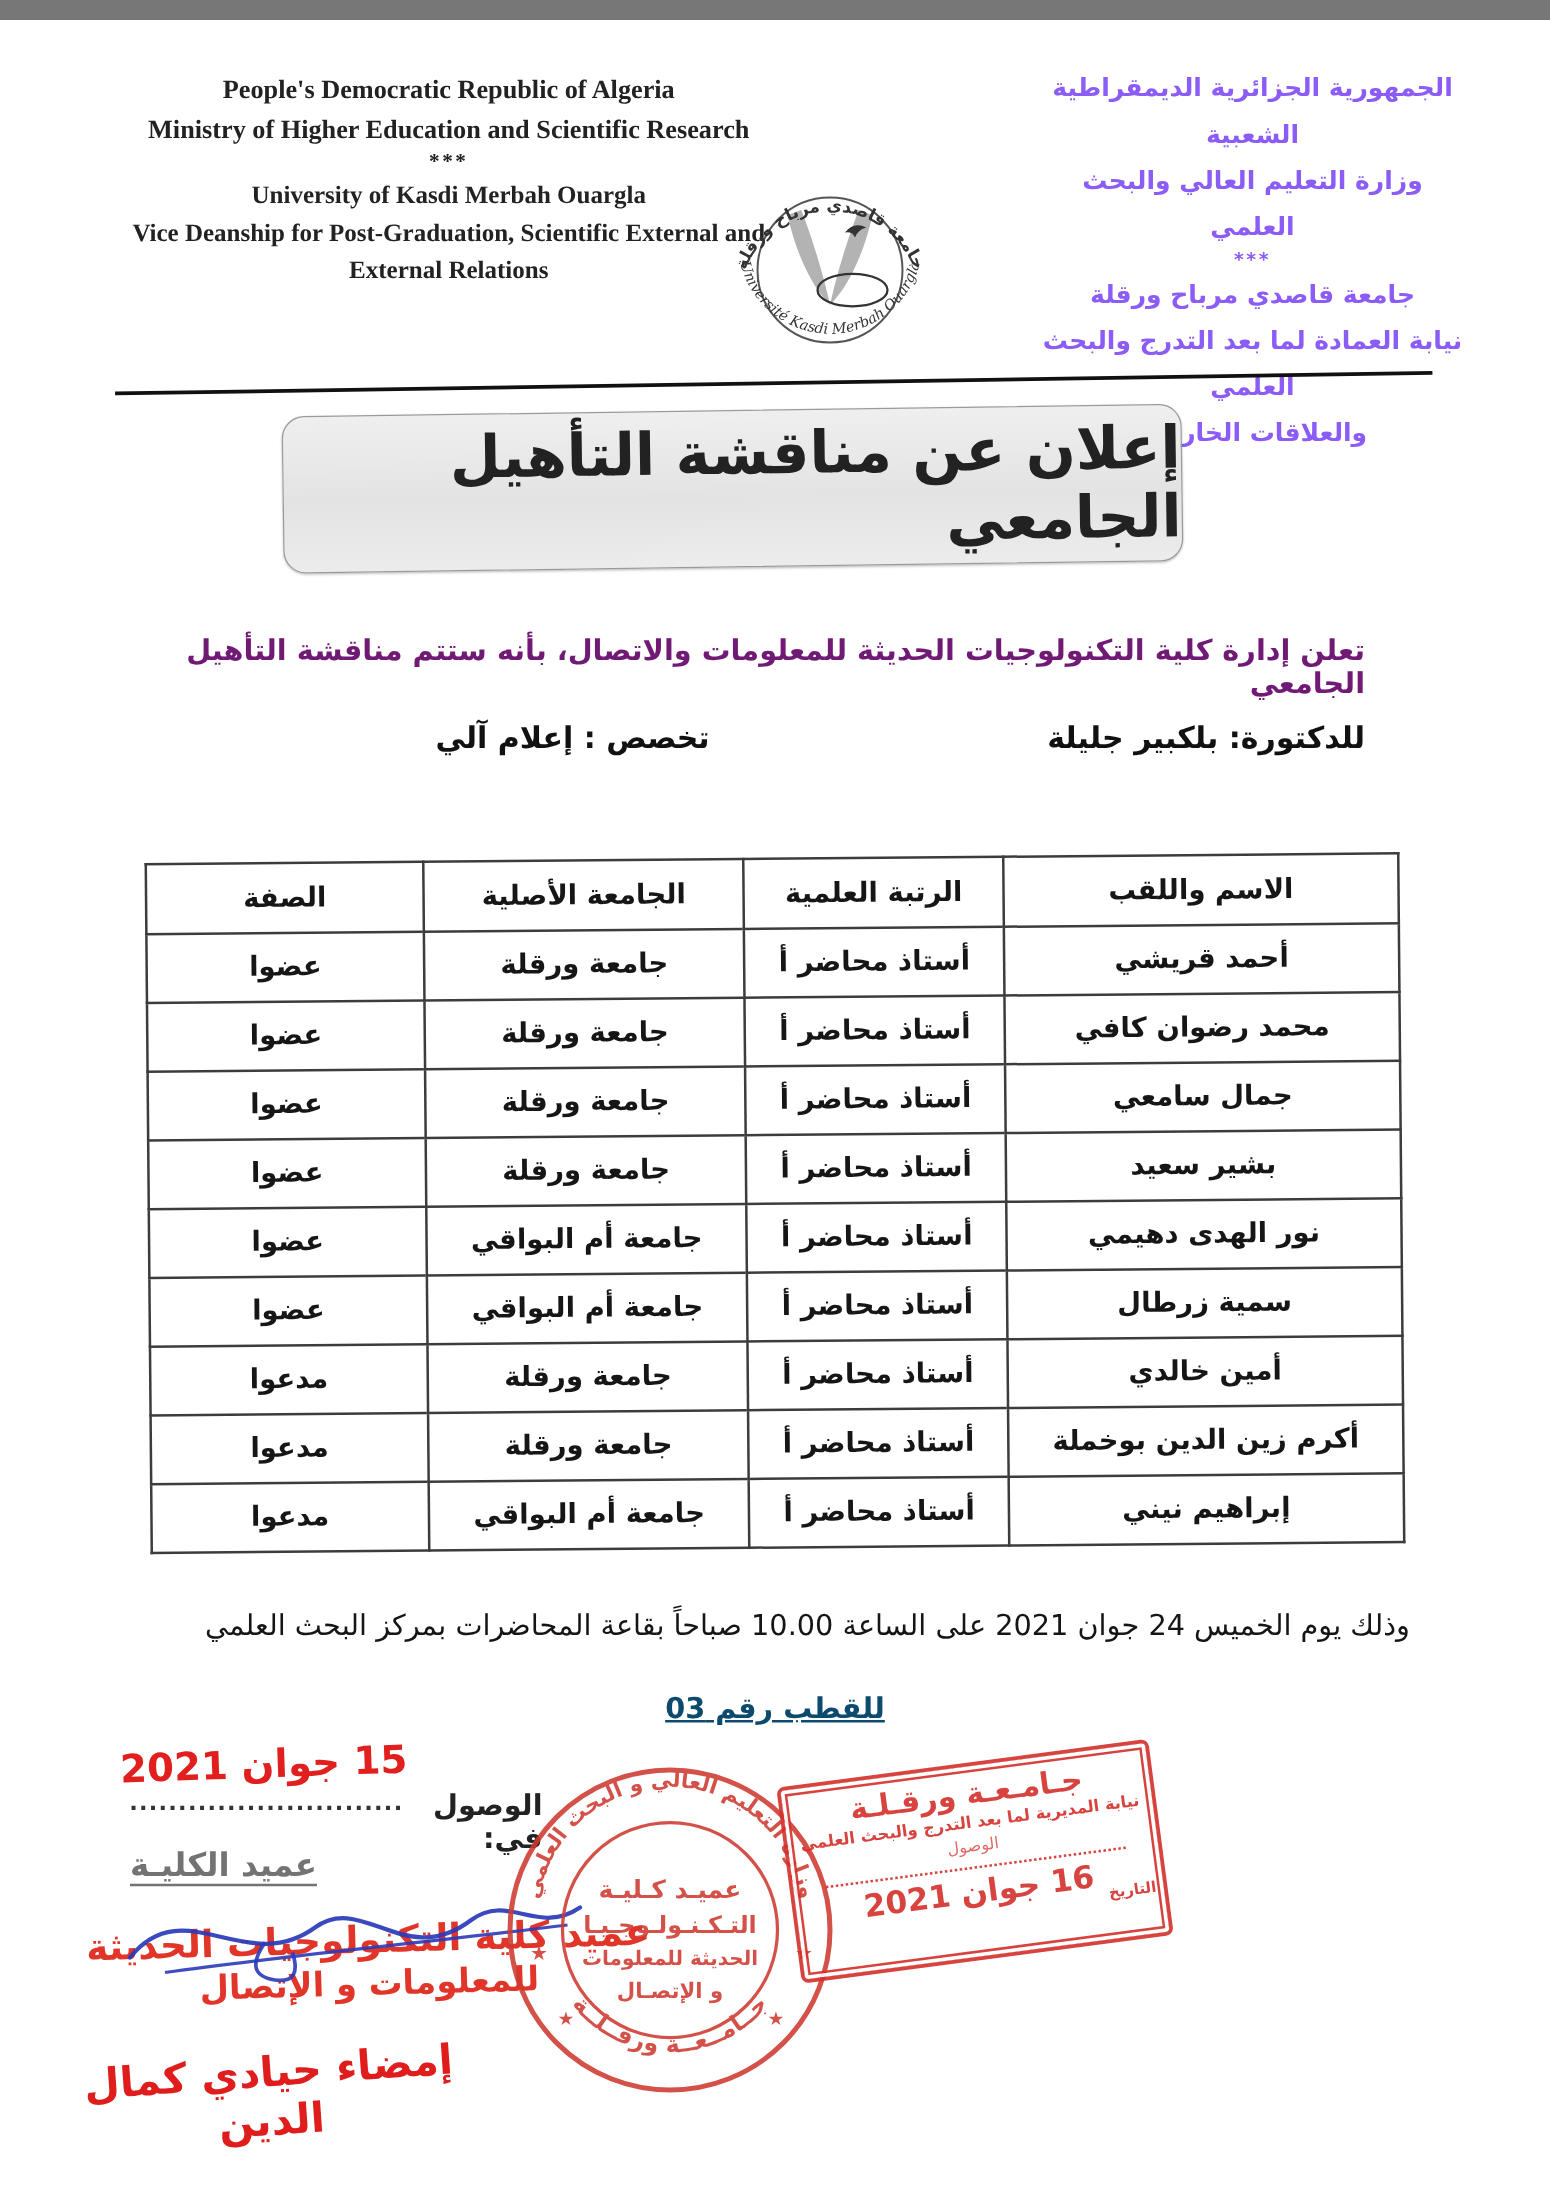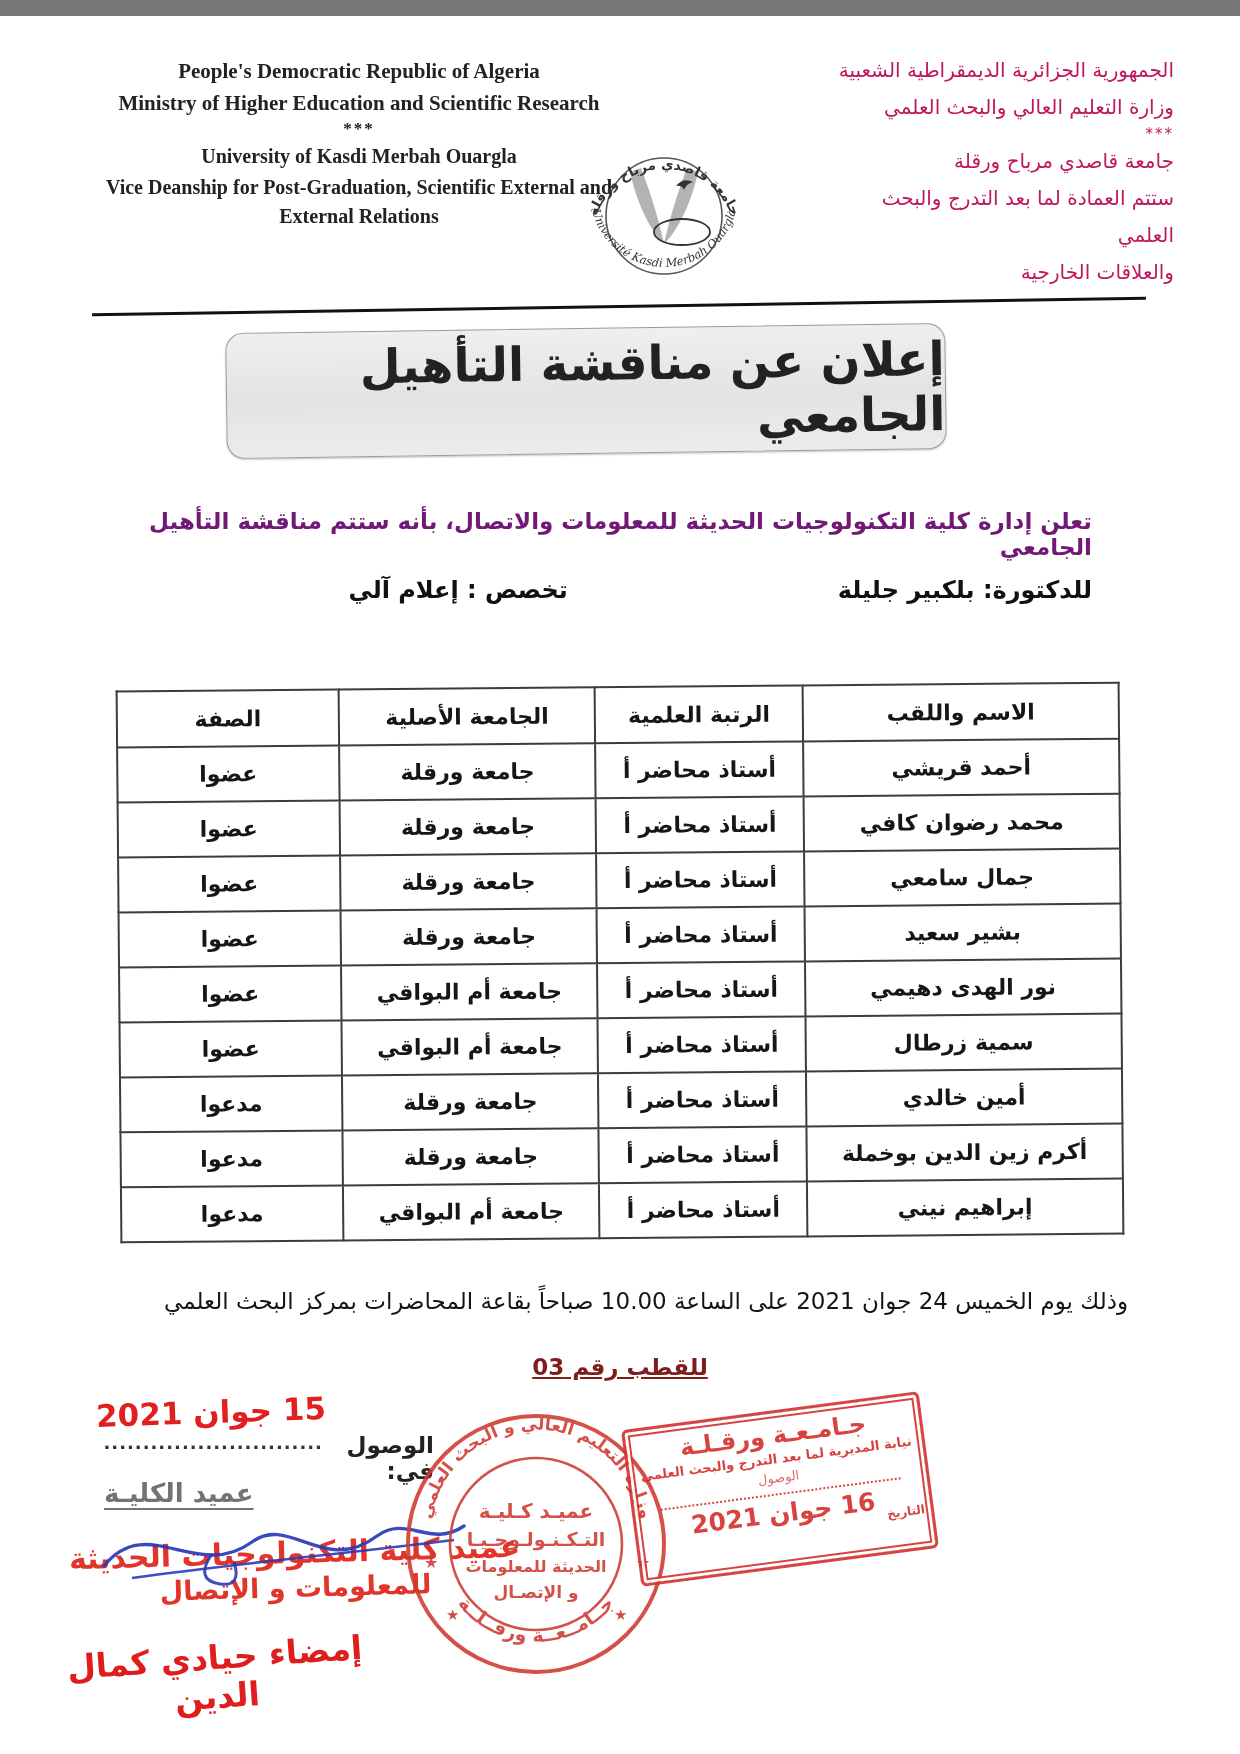--- a/index.html
+++ b/index.html
@@ -8,22 +8,22 @@
     overflow:hidden;font-family:"DejaVu Sans",sans-serif;color:#1a1a1a;
   }
   
   .hdr-en{position:absolute;top:40px;left:78px;width:562px;text-align:center;
     font-family:"Liberation Serif","DejaVu Serif",serif;font-weight:bold;color:#222;}
   .hdr-en .l1{font-size:21px;line-height:1.5;}
   .hdr-en .l2{font-size:21px;line-height:1.5;}
   .hdr-en .st{font-size:17px;letter-spacing:2px;line-height:1.2;}
   .hdr-en .l3{font-size:20px;line-height:1.7;}
   .hdr-en .l4{font-size:20px;line-height:1.45;}
-  .hdr-ar{position:absolute;top:36px;right:66px;width:344px;text-align:right;direction:rtl;
-    font-weight:normal;color:#be185d;}
+  .hdr-ar{position:absolute;top:36px;right:66px;width:344px;text-align:center;direction:rtl;
+    font-weight:bold;color:#8b5cf6;}
   .hdr-ar div{font-size:20px;line-height:1.85;}
   .hdr-ar .st{font-size:15px;line-height:1.1;letter-spacing:2px;}
   .logo{position:absolute;top:112px;left:578px;width:172px;height:172px;}
   .rule{position:absolute;top:289px;left:92px;width:1054px;height:3px;background:#111;
     transform:rotate(-0.9deg);}
   
   .banner{position:absolute;top:312px;left:226px;width:718px;height:124px;
     border:1px solid #9a9a9a;border-radius:18px;
     background:linear-gradient(180deg,#efefef 0%,#e3e3e3 55%,#ececec 100%);
     box-shadow:0 1px 2px rgba(0,0,0,.25);
@@ -47,21 +47,21 @@
   .jury-table th{height:54px;}
   .jury-table td{height:53px;font-weight:bold;}
   .col-name{width:318px;}
   .col-rank{width:202px;}
   .col-univ{width:254px;}
   .col-role{width:218px;}
   
   .when-line{position:absolute;top:1272px;left:106px;width:1022px;text-align:right;
     font-size:23px;font-weight:normal;color:#151515;}
   .pole-line{position:absolute;top:1338px;left:0;width:100%;text-align:center;
-    font-size:23px;font-weight:bold;text-decoration:underline;color:#7f1d1d;}
+    font-size:23px;font-weight:bold;text-decoration:underline;color:#0c4a6e;}
   
   .hw-date{position:absolute;top:1378px;left:86px;width:250px;text-align:center;direction:rtl;
     color:#e11f1f;font-size:31px;font-weight:bold;letter-spacing:3px;transform:rotate(-2deg);}
   .place-line{position:absolute;top:1416px;left:104px;width:330px;direction:rtl;display:flex;
     font-size:23px;font-weight:bold;color:#222;}
   .place-line .dots{letter-spacing:1px;font-size:18px;overflow:hidden;white-space:nowrap;color:#333;}
   .dean-title{position:absolute;top:1462px;left:104px;font-size:26px;font-weight:bold;
     direction:rtl;text-decoration:underline;text-underline-offset:6px;color:#737373;}
   .dean-stamp{position:absolute;top:1518px;left:58px;width:474px;text-align:center;direction:rtl;
     color:#e02417;font-weight:bold;transform:rotate(-1.6deg);opacity:.92;}
@@ -114,21 +114,21 @@
         <textPath href="#arcBot" startOffset="50%" text-anchor="middle">Université Kasdi Merbah Ouargla</textPath>
       </text>
     </svg>
   </div>
 
   <div class="hdr-ar">
     <div>الجمهورية الجزائرية الديمقراطية الشعبية</div>
     <div>وزارة التعليم العالي والبحث العلمي</div>
     <div class="st">***</div>
     <div>جامعة قاصدي مرباح ورقلة</div>
-    <div>ستتم العمادة لما بعد التدرج والبحث العلمي</div>
+    <div>نيابة العمادة لما بعد التدرج والبحث العلمي</div>
     <div>والعلاقات الخارجية</div>
   </div>
 
   <div class="rule"></div>
 
   <div class="banner">
     <span>إعلان عن مناقشة التأهيل الجامعي</span>
   </div>
 
   <div class="intro ar">تعلن إدارة كلية التكنولوجيات الحديثة للمعلومات والاتصال، بأنه ستتم مناقشة التأهيل الجامعي</div>

